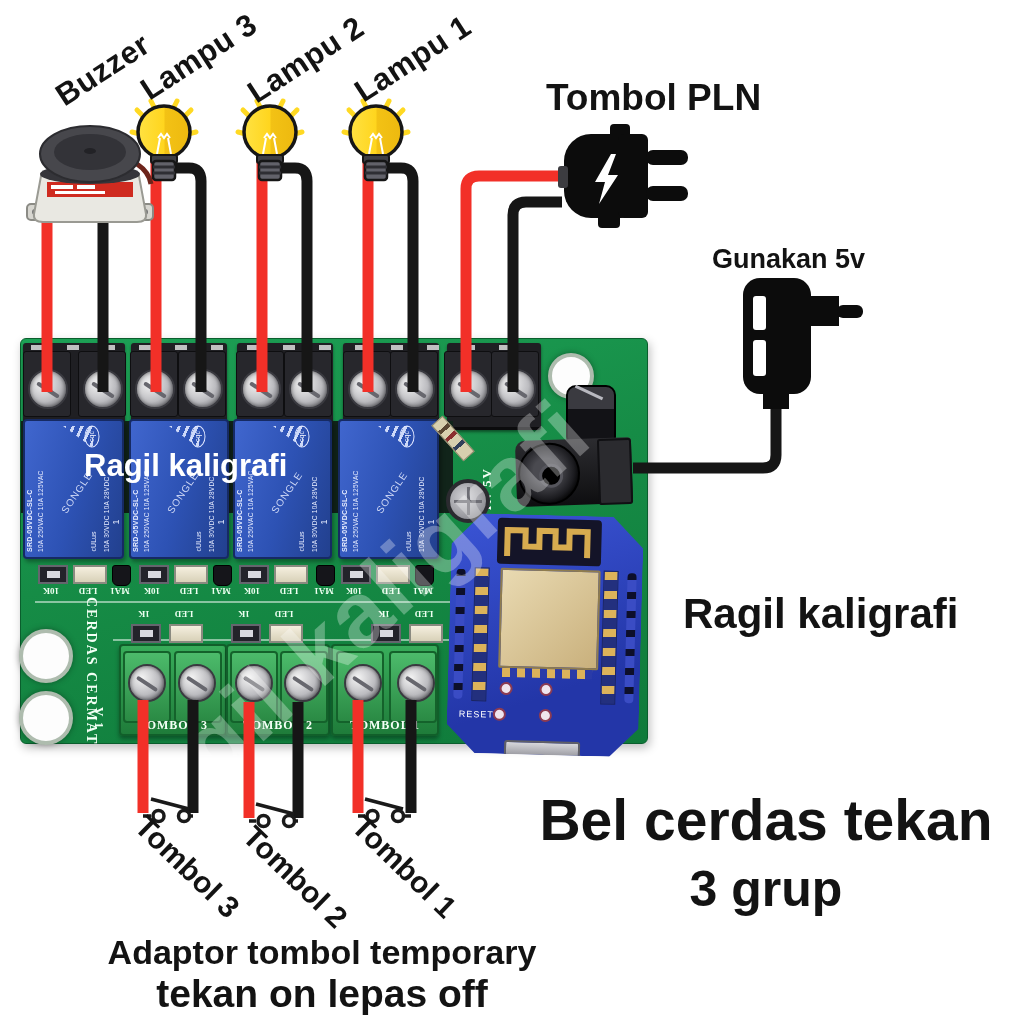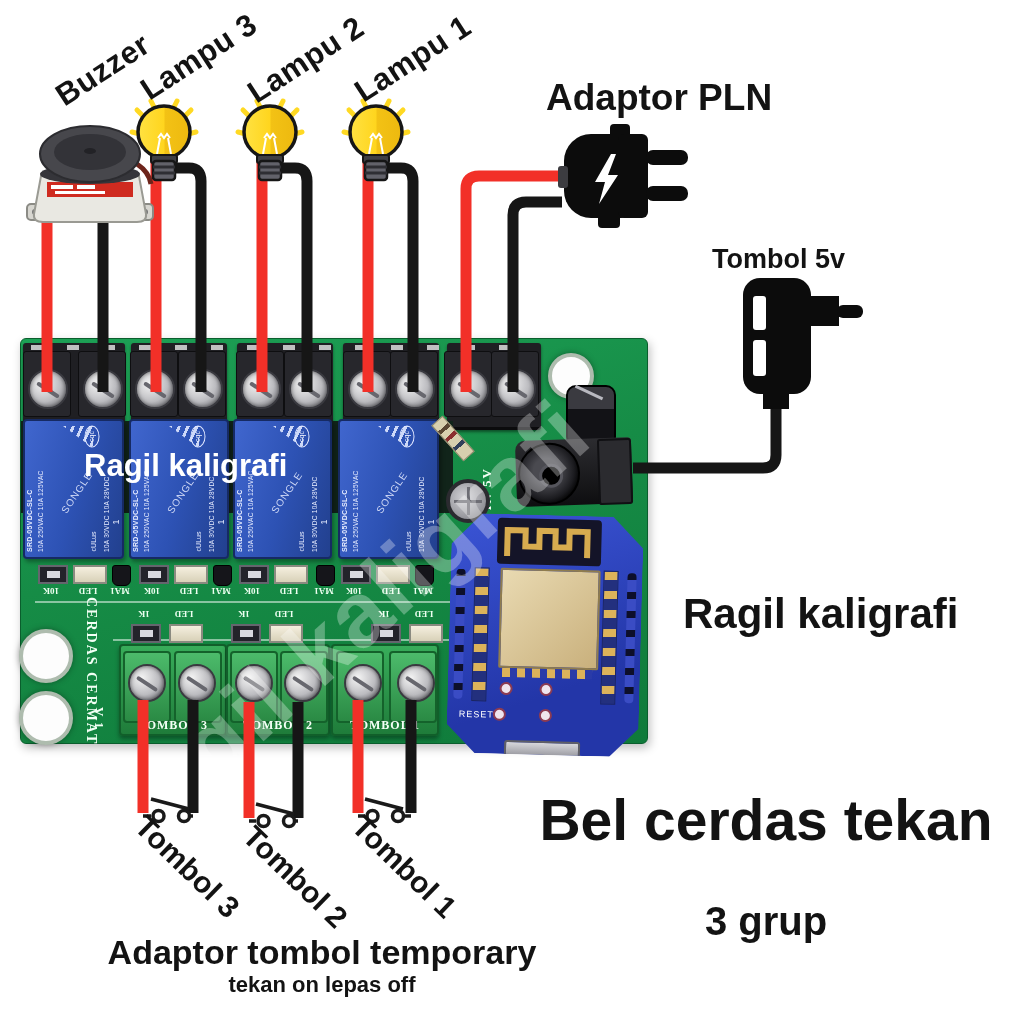--- a/index.html
+++ b/index.html
@@ -447,26 +447,26 @@
     </g>
     <rect x="16" y="22" width="13" height="34" rx="3" fill="#ffffff"></rect>
     <rect x="16" y="66" width="13" height="36" rx="3" fill="#ffffff"></rect>
   </svg>
 
   <div class="diag lbl" style="left:103px;top:70px;">Buzzer</div>
   <div class="diag lbl" style="left:199px;top:57px;">Lampu 3</div>
   <div class="diag lbl" style="left:306px;top:60px;">Lampu 2</div>
   <div class="diag lbl" style="left:413px;top:59px;">Lampu 1</div>
 
-  <div class="h-plain lbl" style="left:546px;top:77px;font-size:37px;">Adaptor PLN</div>
-  <div class="h-plain lbl" style="left:712px;top:244px;font-size:27px;">Tombol 5v</div>
+  <div class="h-plain lbl" style="left:546px;top:77px;font-size:37px;">Tombol PLN</div>
+  <div class="h-plain lbl" style="left:712px;top:244px;font-size:27px;">Gunakan 5v</div>
   <div class="h-plain lbl" style="left:683px;top:590px;font-size:42px;">Ragil kaligrafi</div>
 
   <div class="h-plain lbl center" style="left:766px;top:787px;font-size:57px;">Bel cerdas tekan</div>
-  <div class="h-plain lbl center" style="left:766px;top:860px;font-size:40px;margin-top:39px;">3 grup</div>
+  <div class="h-plain lbl center" style="left:766px;top:860px;font-size:50px;">3 grup</div>
 
   <div class="tombol lbl" style="left:187px;top:867px;">Tombol 3</div>
   <div class="tombol lbl" style="left:295px;top:877px;">Tombol 2</div>
   <div class="tombol lbl" style="left:404px;top:867px;">Tombol 1</div>
 
   <div class="h-plain lbl center" style="left:322px;top:933px;font-size:34px;">Adaptor tombol temporary</div>
-  <div class="h-plain lbl center" style="left:322px;top:972px;font-size:22px;">tekan on lepas off</div>
+  <div class="h-plain lbl center" style="left:322px;top:972px;font-size:39px;">tekan on lepas off</div>
 </div>
 
 </body></html>

